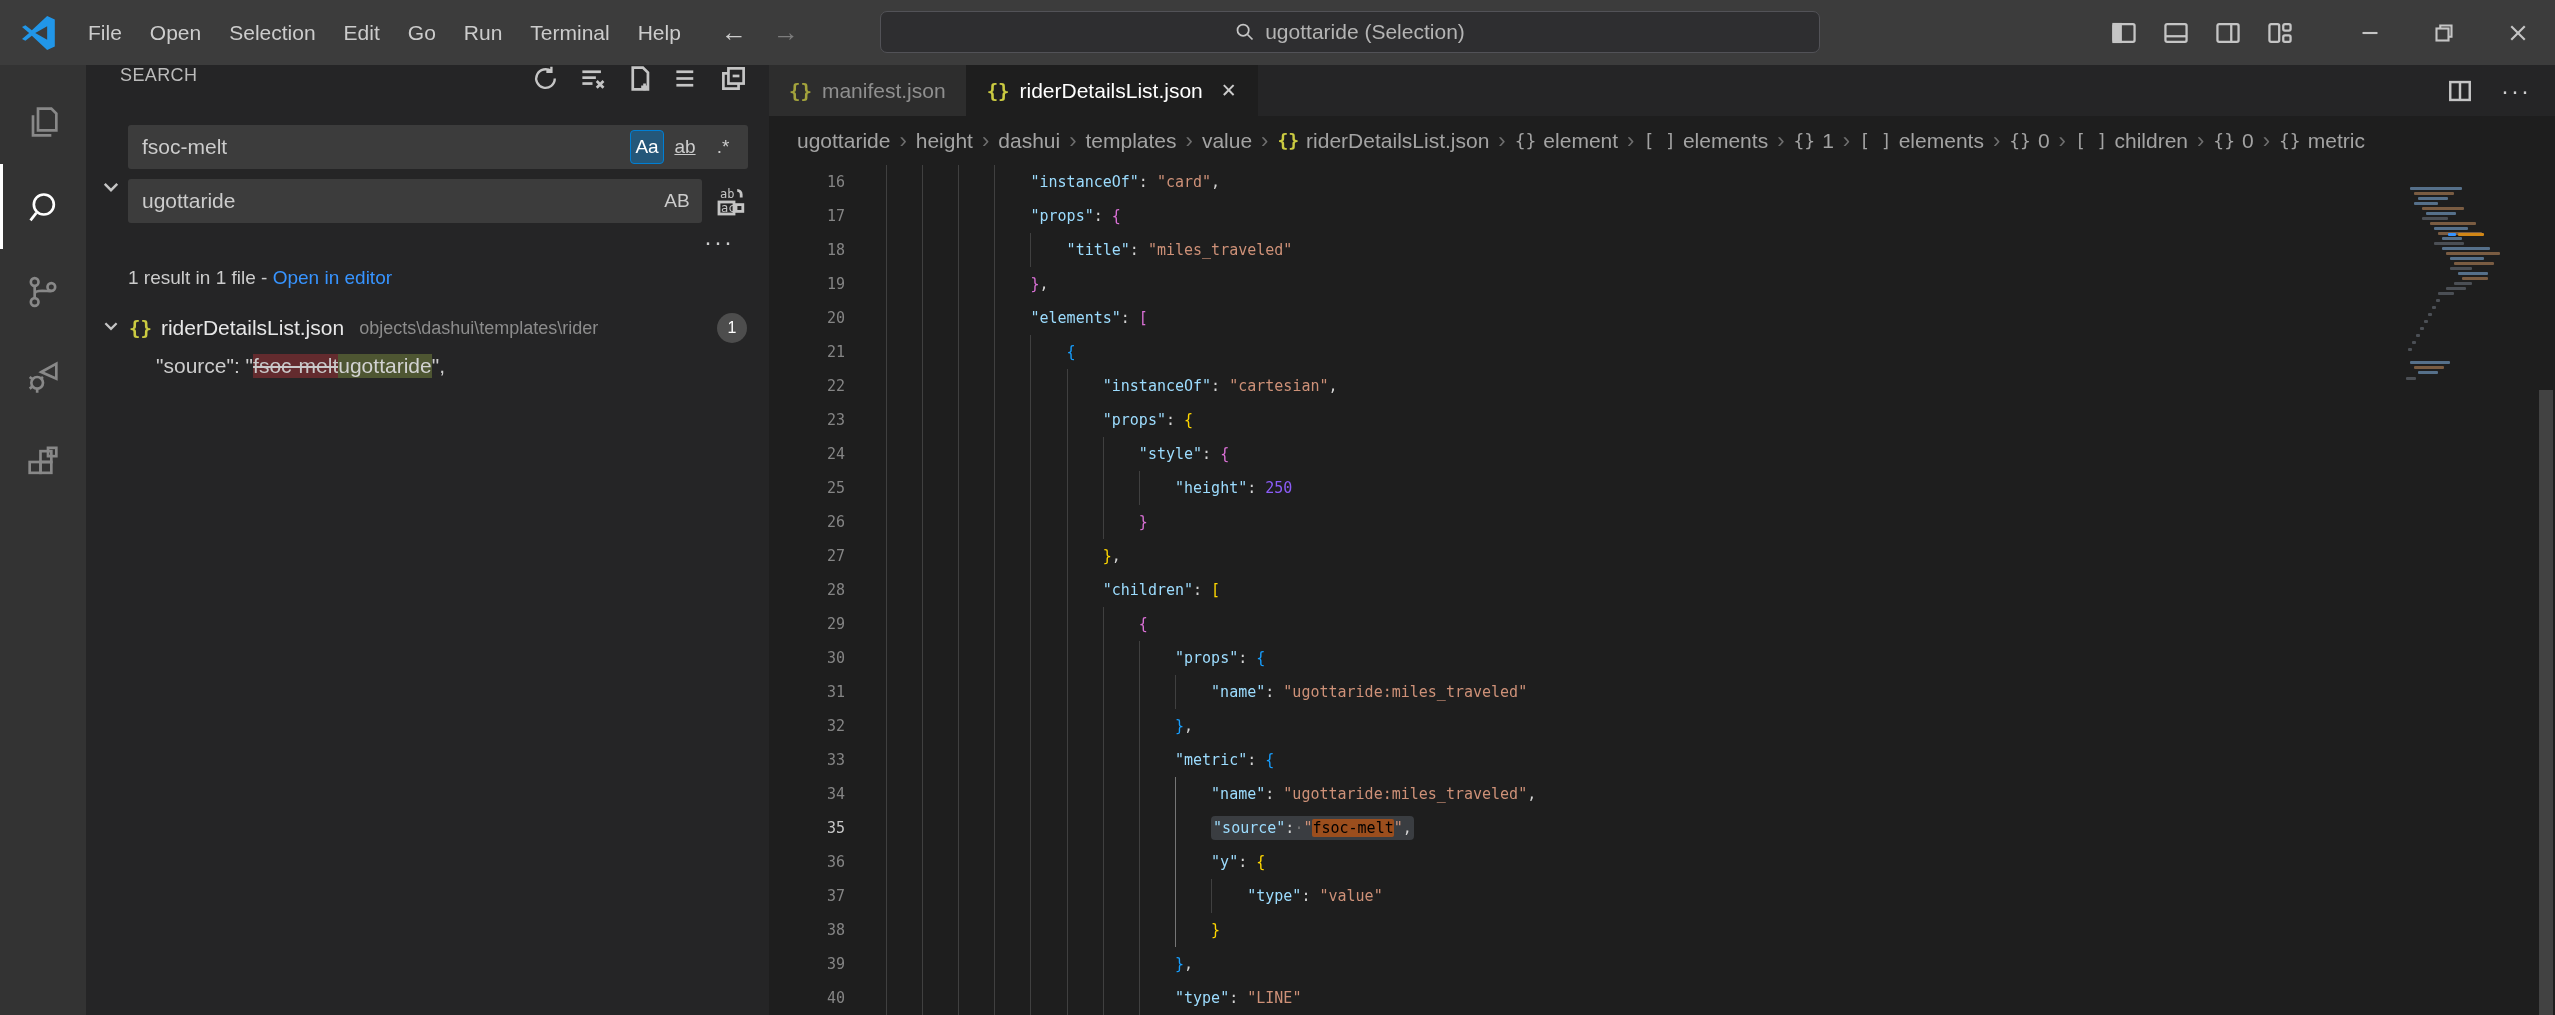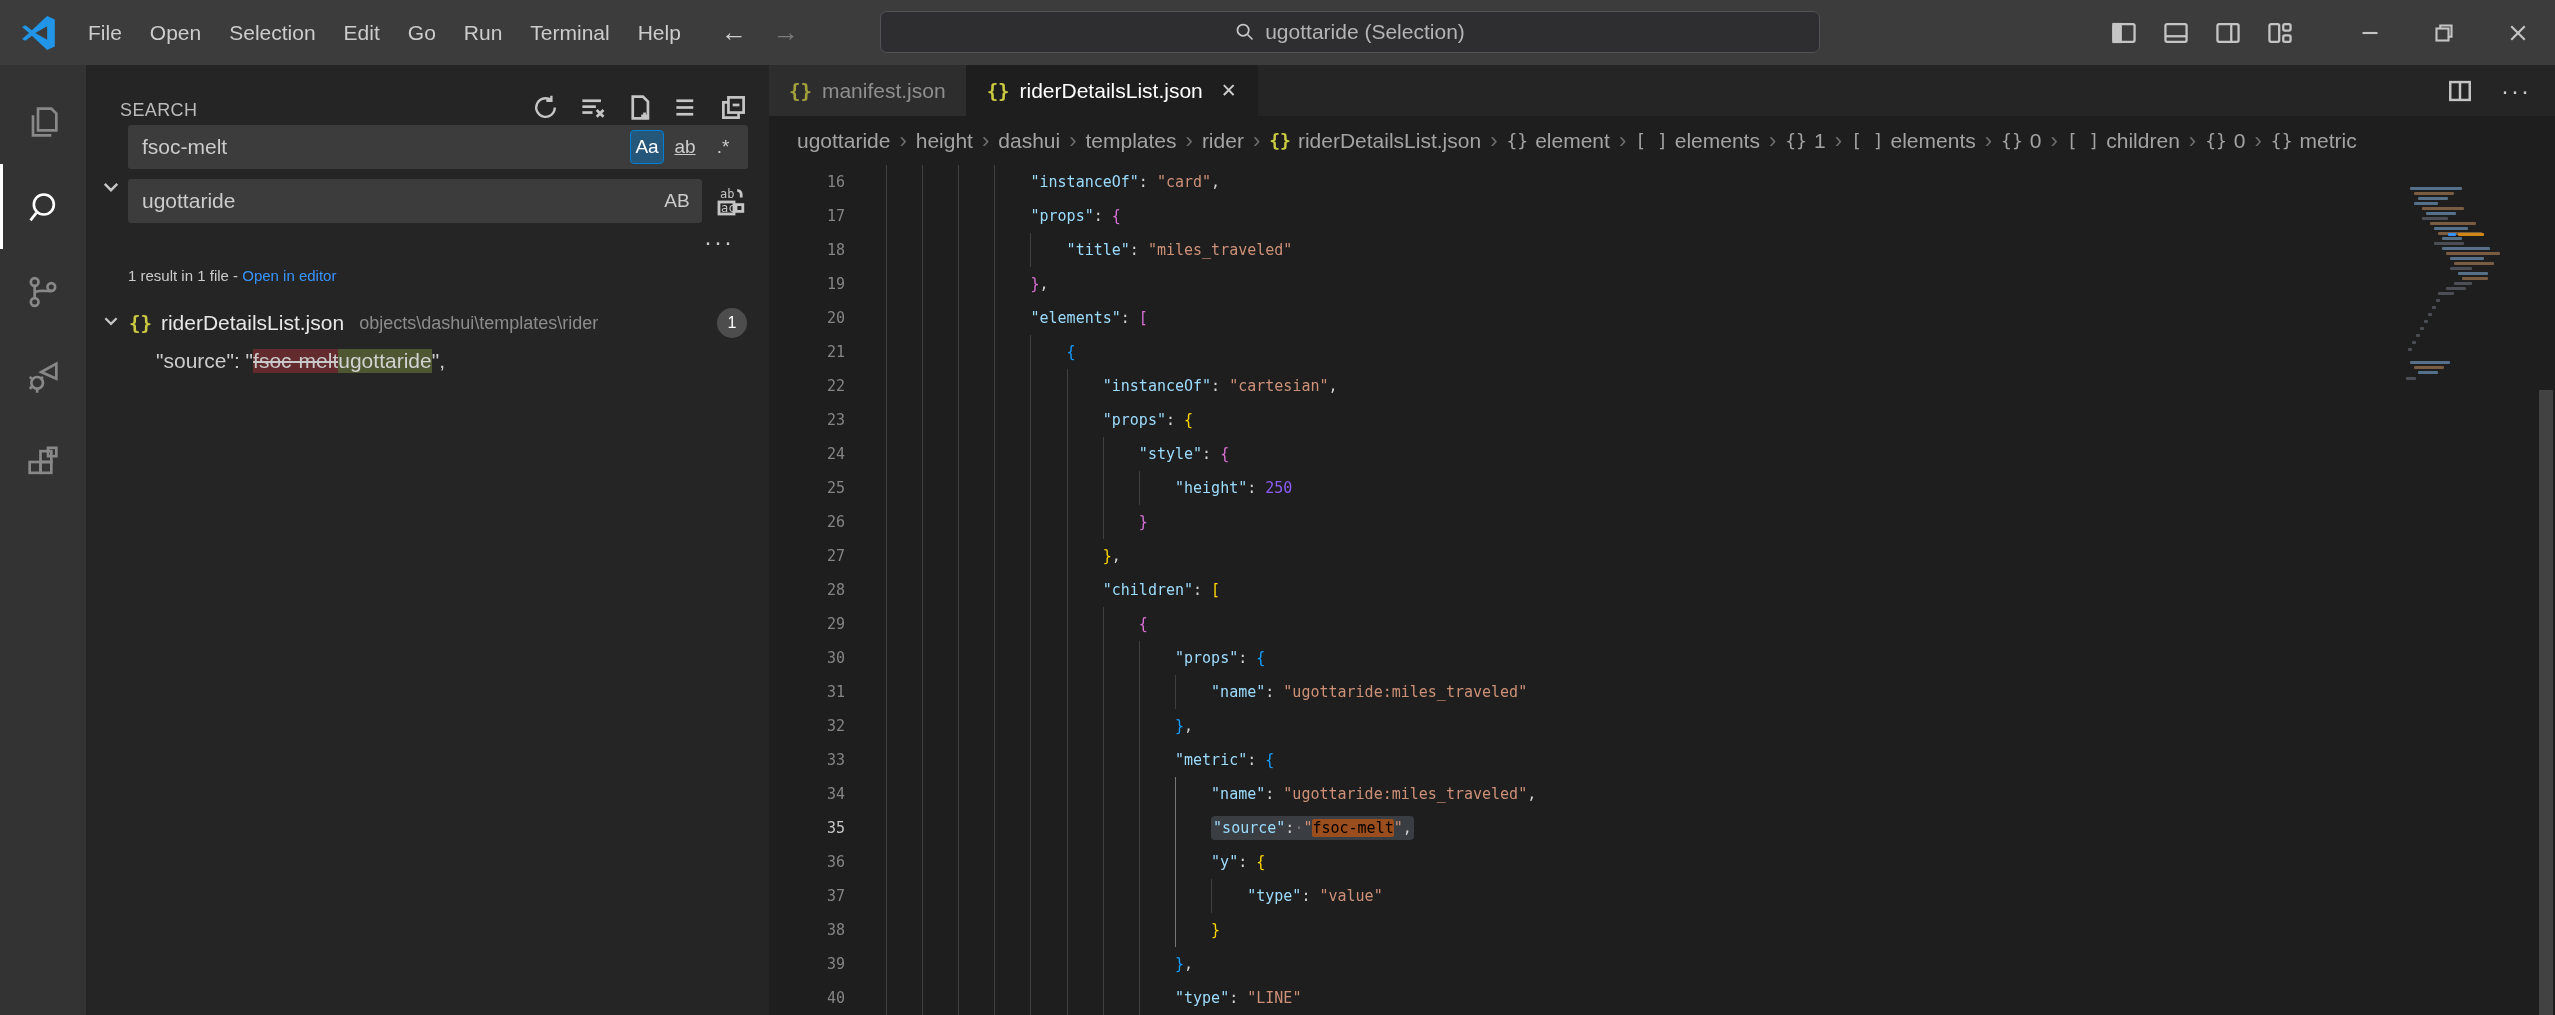--- a/index.html
+++ b/index.html
@@ -26,41 +26,41 @@
   
   .main { display:flex; height:950px; }
   
   .activitybar { width:86px; background:#333333; display:flex; flex-direction:column; padding-top:14px; }
   .ab-item { height:85px; display:flex; align-items:center; justify-content:center; position:relative; }
   .ab-item svg { stroke:#888888; fill:none; stroke-width:1.6; width:40px; height:40px; }
   .ab-item.active svg { stroke:#FFFFFF; }
   .ab-item.active::before { content:""; position:absolute; left:0; top:0; bottom:0; width:3px; background:#FFFFFF; }
   
   .sidebar { width:683px; background:#252526; color:#CCCCCC; position:relative; }
-  .sidebar-header { height:56px; display:flex; align-items:flex-end; padding:0 22px 0 34px; }
+  .sidebar-header { height:56px; display:flex; align-items:flex-start; padding:0 22px 0 34px; }
   .sidebar-title { font-size:18px; color:#BBBBBB; letter-spacing:.4px; flex:1; }
   .panel-actions { display:flex; gap:20px; align-items:center; }
   .panel-actions svg { width:27px; height:27px; stroke:#C5C5C5; fill:none; stroke-width:1.6; }
   .search-block { display:flex; padding:4px 0 0 8px; }
   .toggle-col { width:34px; display:flex; align-items:center; justify-content:center; }
   .toggle-col svg { width:20px; height:20px; stroke:#C5C5C5; fill:none; stroke-width:2; }
   .fields-col { width:620px; display:flex; flex-direction:column; gap:10px; }
   .field { height:44px; background:#3C3C3C; border-radius:3px; display:flex; align-items:center;
     padding:0 8px 0 14px; font-size:21px; color:#CCCCCC; }
   .field .value { flex:1; white-space:nowrap; overflow:hidden; }
   .opt { min-width:34px; height:34px; display:flex; align-items:center; justify-content:center;
     border-radius:4px; margin-left:4px; font-size:19px; color:#CCCCCC; }
   .opt.active { background:#245779; border:1px solid #007FD4; color:#FFFFFF; }
   .opt.uline { text-decoration:underline; }
   .replace-row { display:flex; align-items:center; gap:10px; }
   .replace-row .field { flex:1; }
   .replace-all-btn { width:36px; height:36px; display:flex; align-items:center; justify-content:center; }
   .details-row { display:flex; justify-content:flex-end; padding:2px 14px 0 0; }
   .more-dots { color:#CCCCCC; font-size:24px; letter-spacing:2px; line-height:14px; }
-  .summary { padding:18px 0 0 42px; font-size:15px; color:#CCCCCC; }
+  .summary { padding:18px 0 0 42px; font-size:19px; color:#CCCCCC; }
   .summary a { color:#3794FF; text-decoration:none; }
   .file-row { margin-top:20px; height:38px; display:flex; align-items:center; padding:0 16px; gap:9px; font-size:21px; }
   .file-row .chev svg { width:18px; height:18px; stroke:#C5C5C5; fill:none; stroke-width:2; }
   .json-curly { font-family:"DejaVu Sans Mono",monospace; font-weight:bold; color:#CBCB41; font-size:19px; }
   .file-name { color:#E7E7E7; }
   .file-path { color:#8C8C8C; font-size:18px; margin-left:6px; flex:1; white-space:nowrap; overflow:hidden; }
   .badge { min-width:30px; height:30px; border-radius:15px; background:#4D4D4D; color:#FFFFFF;
     font-size:16px; display:flex; align-items:center; justify-content:center; margin-right:6px; }
   .match-row { height:38px; display:flex; align-items:center; padding-left:70px; font-size:21px; color:#CCCCCC; white-space:pre; }
   .match-del { background:#632B2E; text-decoration:line-through; color:#C9C9C9; }
@@ -323,21 +323,21 @@
         <span class="bc-sep">›</span>
         <span class="bc-item">
           <span>dashui</span>
         </span>
         <span class="bc-sep">›</span>
         <span class="bc-item">
           <span>templates</span>
         </span>
         <span class="bc-sep">›</span>
         <span class="bc-item">
-          <span>rider</span>
+          <span>value</span>
         </span>
         <span class="bc-sep">›</span>
         <span class="bc-item">
           <span class="bc-icon json">{}</span>
           <span>riderDetailsList.json</span>
         </span>
         <span class="bc-sep">›</span>
         <span class="bc-item">
           <span class="bc-icon">{}</span>
           <span>element</span>

